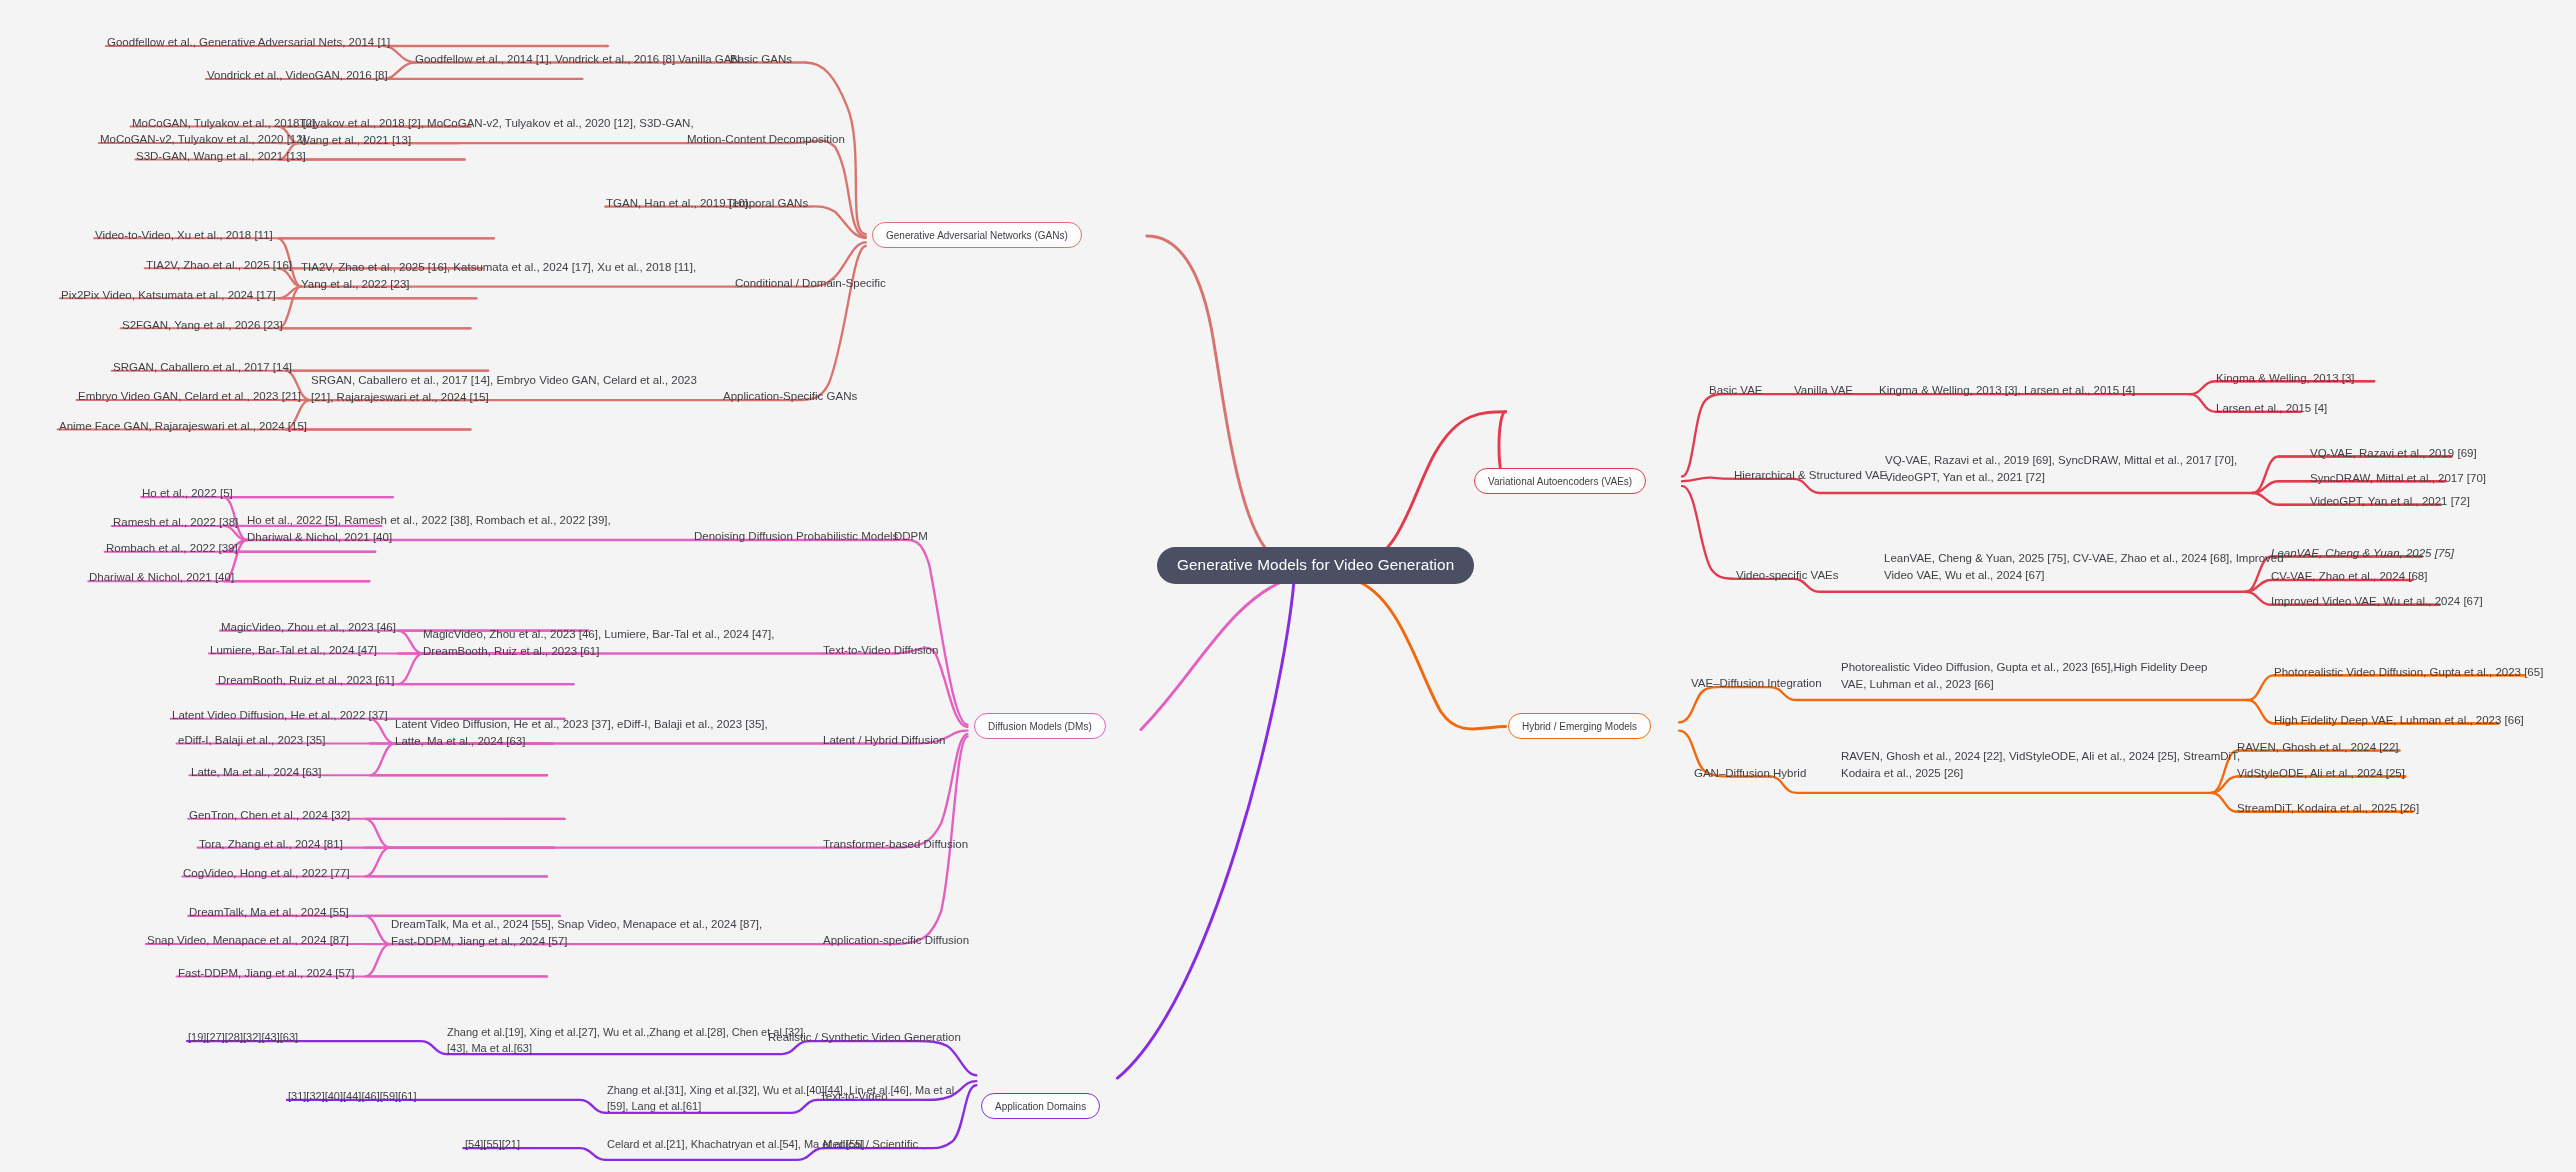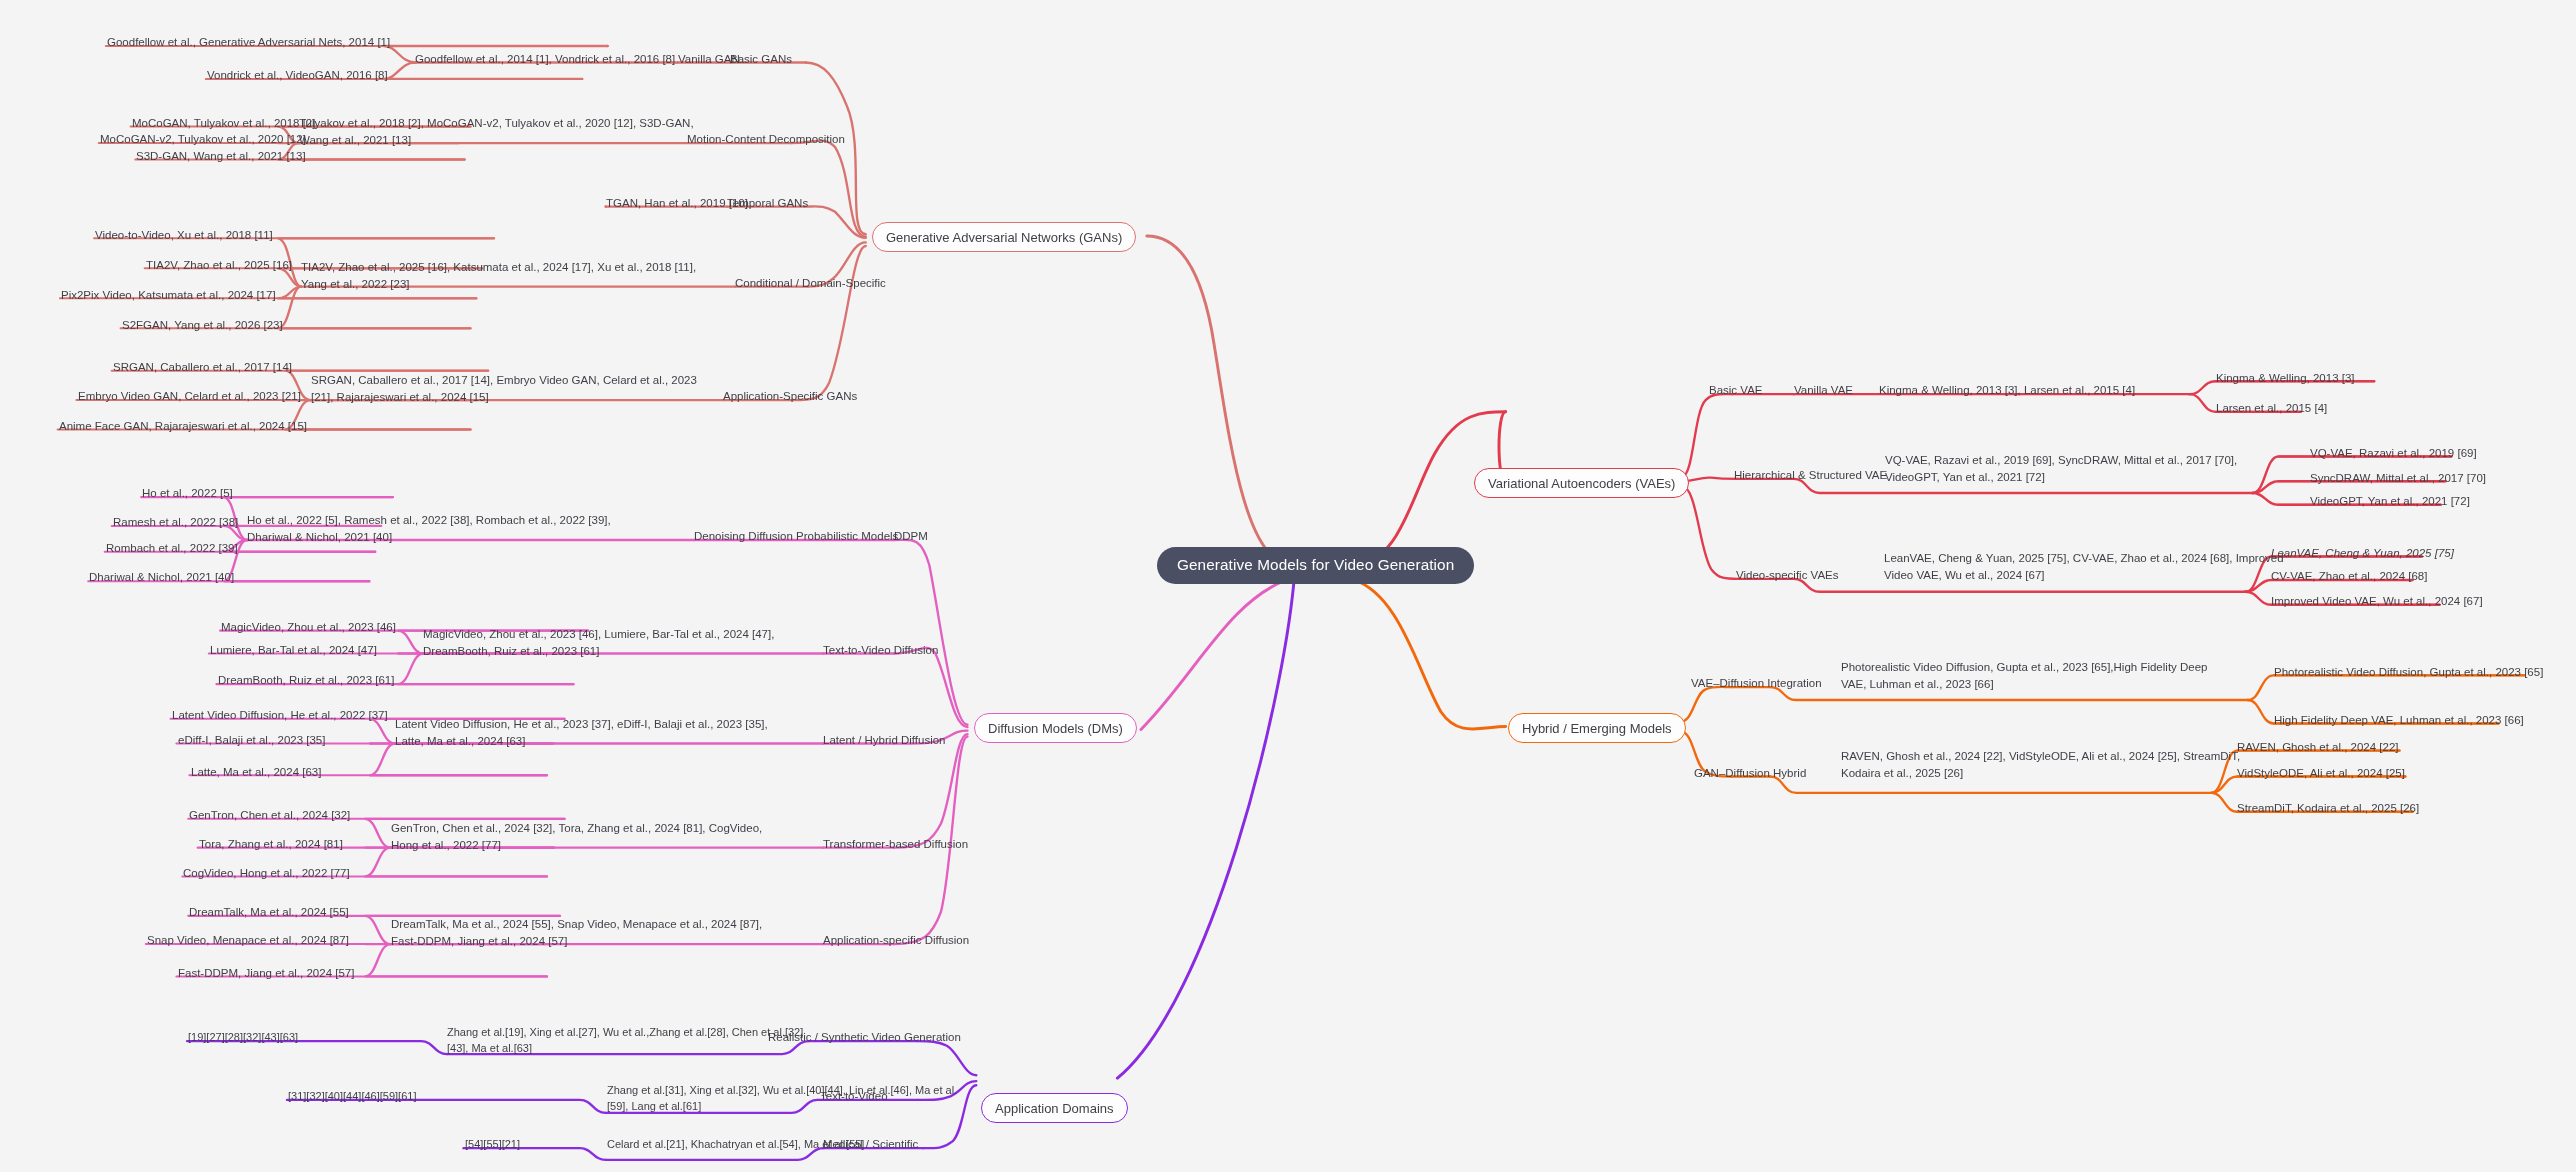--- a/index.html
+++ b/index.html
@@ -24,21 +24,21 @@
     font-size:15.3px;
     padding:9.4px 20px;
     white-space:nowrap;
     letter-spacing:0.1px;
   }
   
   .pill{
     position:absolute;
     background:#fdfdfd;
     border-radius:15.3px;
-    font-size:13px;
+    font-size:10px;
     padding:6.5px 13px;
     white-space:nowrap;
     color:#3f3f46;
   }
   .pill.gan{border:1.8px solid #d9736f;}
   .pill.dm{border:1.8px solid #e35fc0;}
   .pill.app{border:1.8px solid #8a2be2;}
   .pill.vae{border:1.8px solid #e23b4e;}
   .pill.hyb{border:1.8px solid #f2690d;}
   .two-line{line-height:1.45;}
@@ -288,22 +288,20 @@
   <div class="node txt" style="left:218px;top:673px;">DreamBooth, Ruiz et al., 2023 [61]</div>
 
   <div class="node txt" style="left:823px;top:733px;">Latent / Hybrid Diffusion</div>
   <div class="node txt two-line" style="left:395px;top:716px;">Latent Video Diffusion, He et al., 2023 [37], eDiff-I, Balaji et al., 2023 [35],
 Latte, Ma et al., 2024 [63]</div>
   <div class="node txt" style="left:172px;top:708px;">Latent Video Diffusion, He et al., 2022 [37]</div>
   <div class="node txt" style="left:178px;top:733px;">eDiff-I, Balaji et al., 2023 [35]</div>
   <div class="node txt" style="left:191px;top:765px;">Latte, Ma et al., 2024 [63]</div>
 
   <div class="node txt" style="left:823px;top:837px;">Transformer-based Diffusion</div>
-  <div class="node txt two-line" style="left:391px;top:820px;">GenTron, Chen et al., 2024 [32], Tora, Zhang et al., 2024 [81], CogVideo,
-Hong et al., 2022 [77]</div>
   <div class="node txt" style="left:189px;top:808px;">GenTron, Chen et al., 2024 [32]</div>
   <div class="node txt" style="left:199px;top:837px;">Tora, Zhang et al., 2024 [81]</div>
   <div class="node txt" style="left:183px;top:866px;">CogVideo, Hong et al., 2022 [77]</div>
 
   <div class="node txt" style="left:823px;top:933px;">Application-specific Diffusion</div>
   <div class="node txt two-line" style="left:391px;top:916px;">DreamTalk, Ma et al., 2024 [55], Snap Video, Menapace et al., 2024 [87],
 Fast-DDPM, Jiang et al., 2024 [57]</div>
   <div class="node txt" style="left:189px;top:905px;">DreamTalk, Ma et al., 2024 [55]</div>
   <div class="node txt" style="left:147px;top:933px;">Snap Video, Menapace et al., 2024 [87]</div>
   <div class="node txt" style="left:178px;top:966px;">Fast-DDPM, Jiang et al., 2024 [57]</div>

